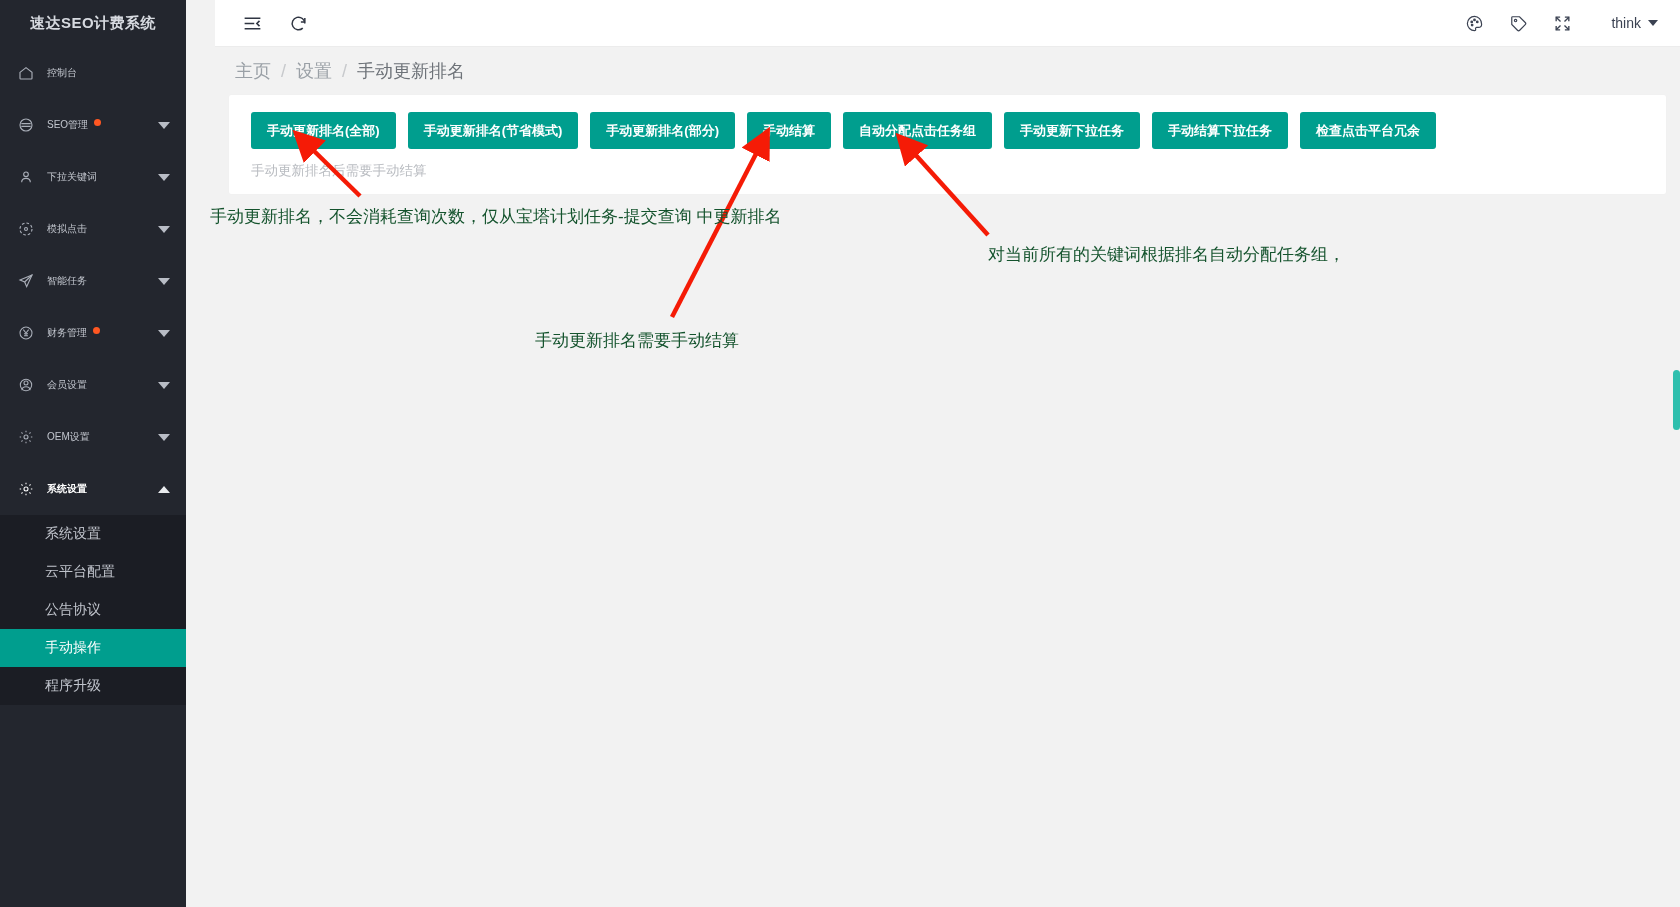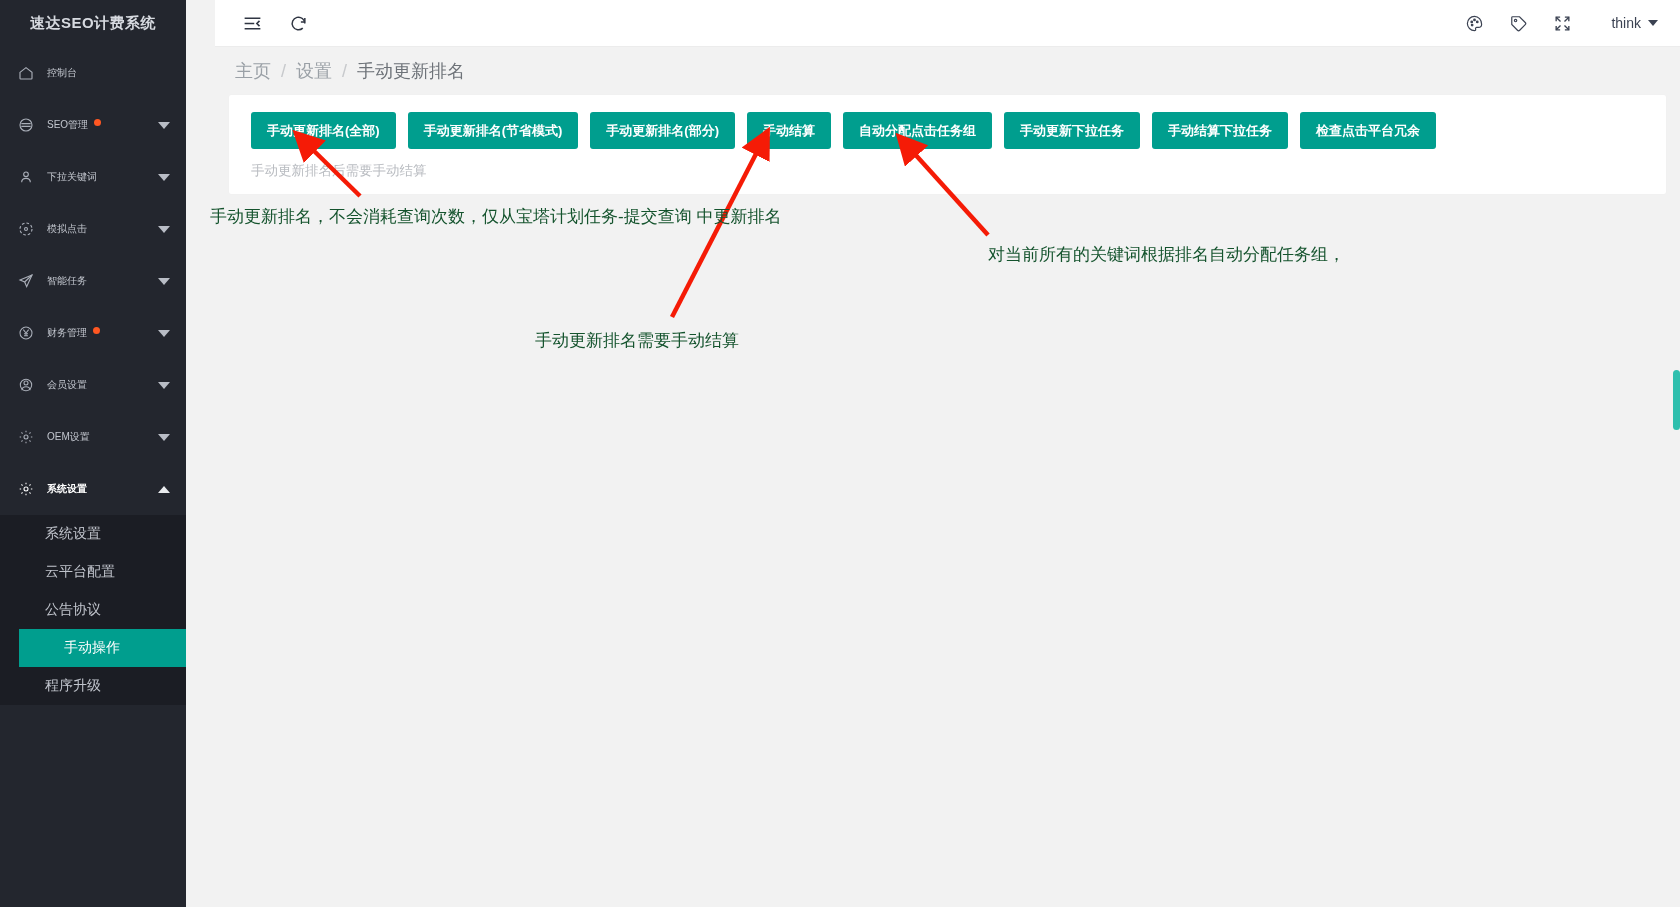--- a/index.html
+++ b/index.html
@@ -55,21 +55,21 @@
   .caret.up {
     border-top: none;
     border-bottom: 7px solid #e9ebee;
   }
   .submenu { background: #1b1d24; }
   .sub-item {
     height: 38px; display: flex; align-items: center;
     padding-left: 45px; color: #c0c4cc; font-size: 14px;
     cursor: pointer;
   }
-  .sub-item.selected { background: #009e8e; color: #ffffff; margin-left: 19px; }
+  .sub-item.selected { background: #009e8e; color: #ffffff; }
 
   
   .main {
     flex: 1 1 auto; height: 907px;
     display: flex; flex-direction: column;
     background: #f2f2f2;
     position: relative;
     margin-left: 29px;
   }
   .topbar {

